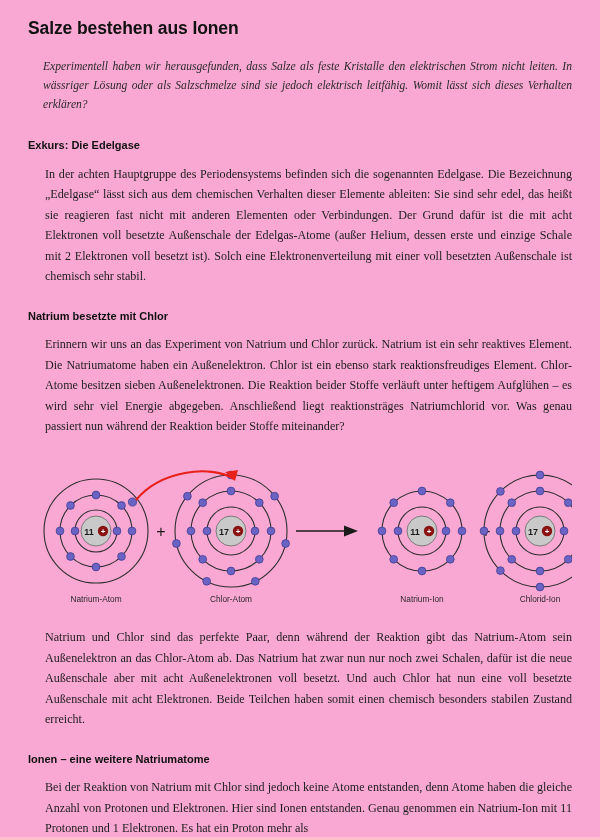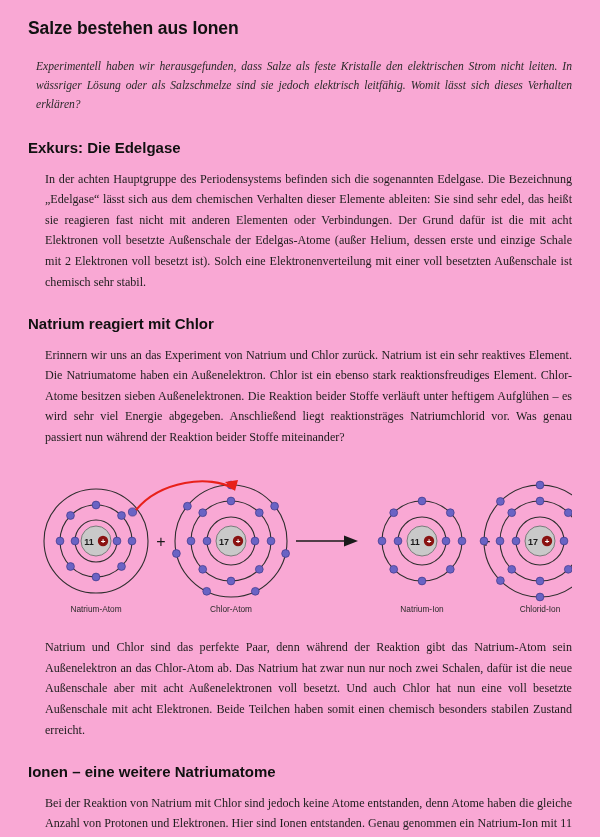--- a/index.html
+++ b/index.html
@@ -36,26 +36,26 @@
     line-height: 1.2;
   }
 
   p.lead {
     font-family: "Liberation Serif", serif;
     font-style: italic;
     font-size: 11.6px;
     line-height: 1.62;
     text-align: justify;
     color: #2a2a2a;
-    margin: 0 0 24px 8px;
+    margin: 0 0 24px 15px;
   }
 
   h2.section-head {
     font-family: "Liberation Sans", sans-serif;
-    font-size: 15px;
+    font-size: 11px;
     font-weight: bold;
     color: #111111;
     margin: 0 0 11px 0;
     line-height: 1.3;
   }
 
   p.body-text {
     font-family: "Liberation Serif", serif;
     font-size: 12.1px;
     line-height: 1.70;
@@ -132,21 +132,21 @@
   <div class="content">
 
     <h1 class="doc-title">Salze bestehen aus Ionen</h1>
 
     <p class="lead">Experimentell haben wir herausgefunden, dass Salze als feste Kristalle den elektrischen Strom nicht leiten. In wässriger Lösung oder als Salzschmelze sind sie jedoch elektrisch leitfähig. Womit lässt sich dieses Verhalten erklären?</p>
 
     <h2 class="section-head">Exkurs: Die Edelgase</h2>
 
     <p class="body-text">In der achten Hauptgruppe des Periodensystems befinden sich die sogenannten Edelgase. Die Bezeichnung „Edelgase“ lässt sich aus dem chemischen Verhalten dieser Elemente ableiten: Sie sind sehr edel, das heißt sie reagieren fast nicht mit anderen Elementen oder Verbindungen. Der Grund dafür ist die mit acht Elektronen voll besetzte Außenschale der Edelgas-Atome (außer Helium, dessen erste und einzige Schale mit 2 Elektronen voll besetzt ist). Solch eine Elektronenverteilung mit einer voll besetzten Außenschale ist chemisch sehr stabil.</p>
 
-    <h2 class="section-head">Natrium reagiert mit Chlor</h2>
+    <h2 class="section-head">Natrium besetzte mit Chlor</h2>
 
     <p class="body-text">Erinnern wir uns an das Experiment von Natrium und Chlor zurück. Natrium ist ein sehr reaktives Element. Die Natriumatome haben ein Außenelektron. Chlor ist ein ebenso stark reaktionsfreudiges Element. Chlor-Atome besitzen sieben Außenelektronen. Die Reaktion beider Stoffe verläuft unter heftigem Aufglühen – es wird sehr viel Energie abgegeben. Anschließend liegt reaktionsträges Natriumchlorid vor. Was genau passiert nun während der Reaktion beider Stoffe miteinander?</p>
 
     <div class="diagram">
       <svg viewBox="0 0 544 152" width="544" height="152" xmlns="http://www.w3.org/2000/svg">
 
         <g>
           <circle class="shell-circle" cx="68" cy="72" r="52"></circle>
           <circle class="shell-circle" cx="68" cy="72" r="36"></circle>
           <circle class="shell-circle" cx="68" cy="72" r="21"></circle>

